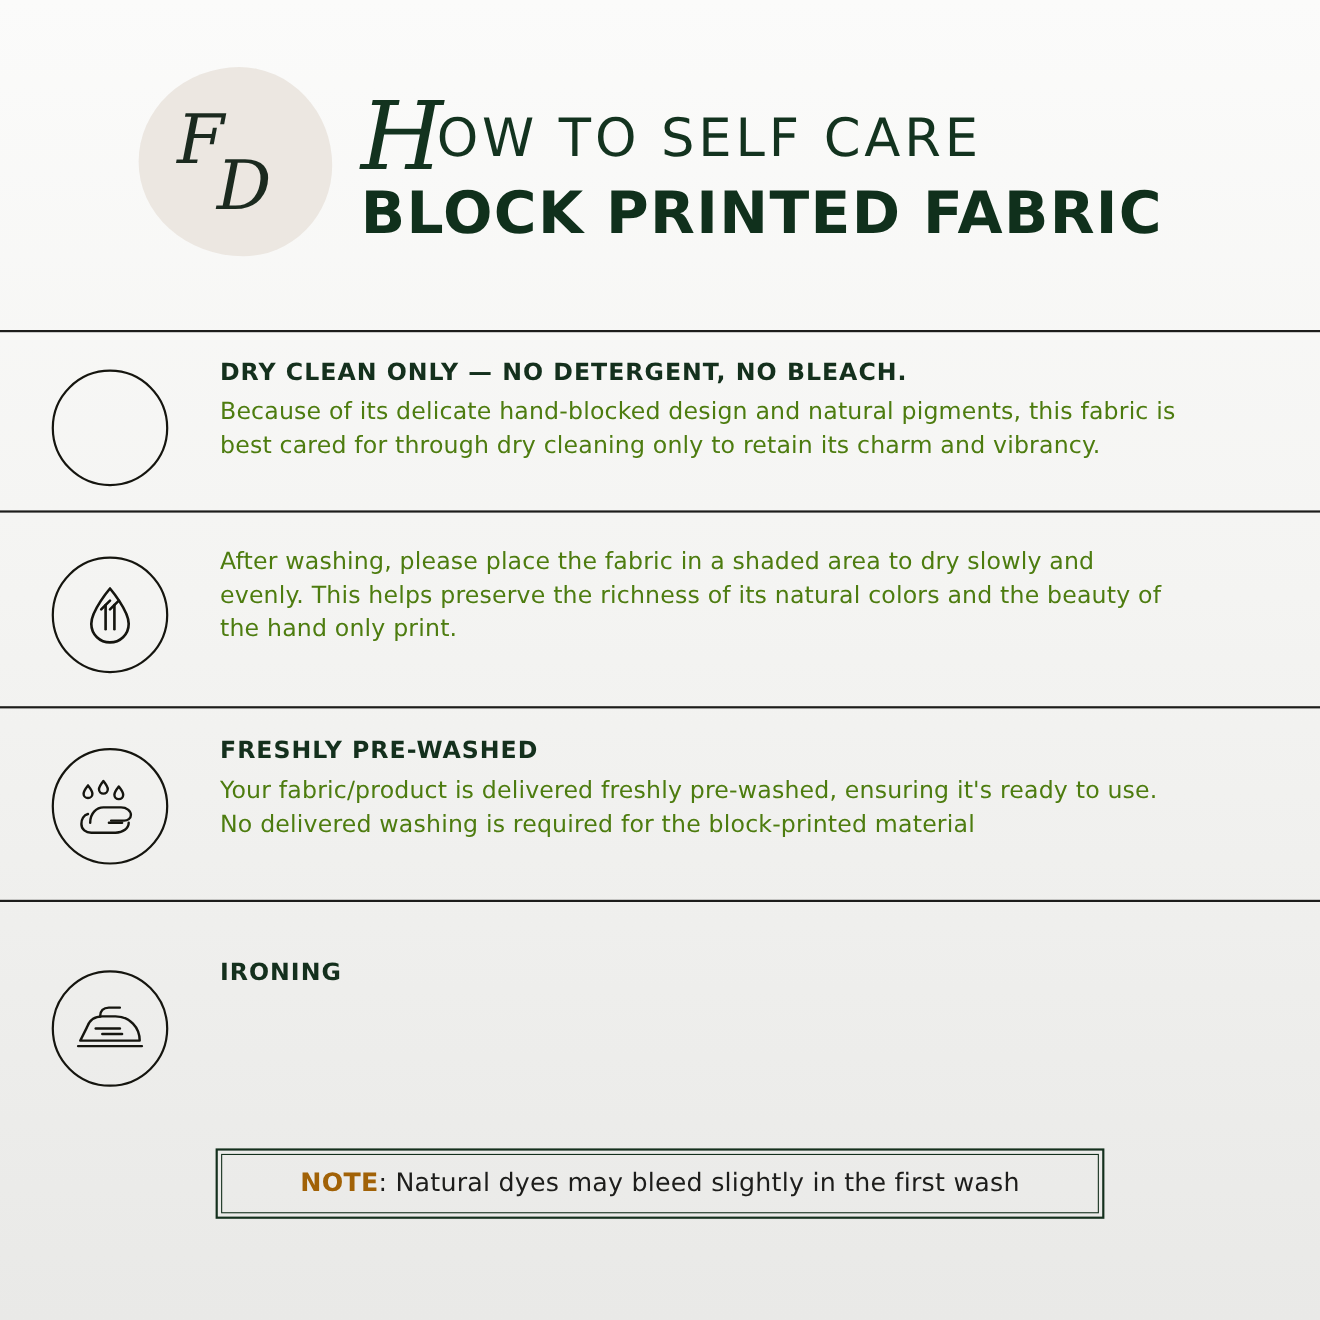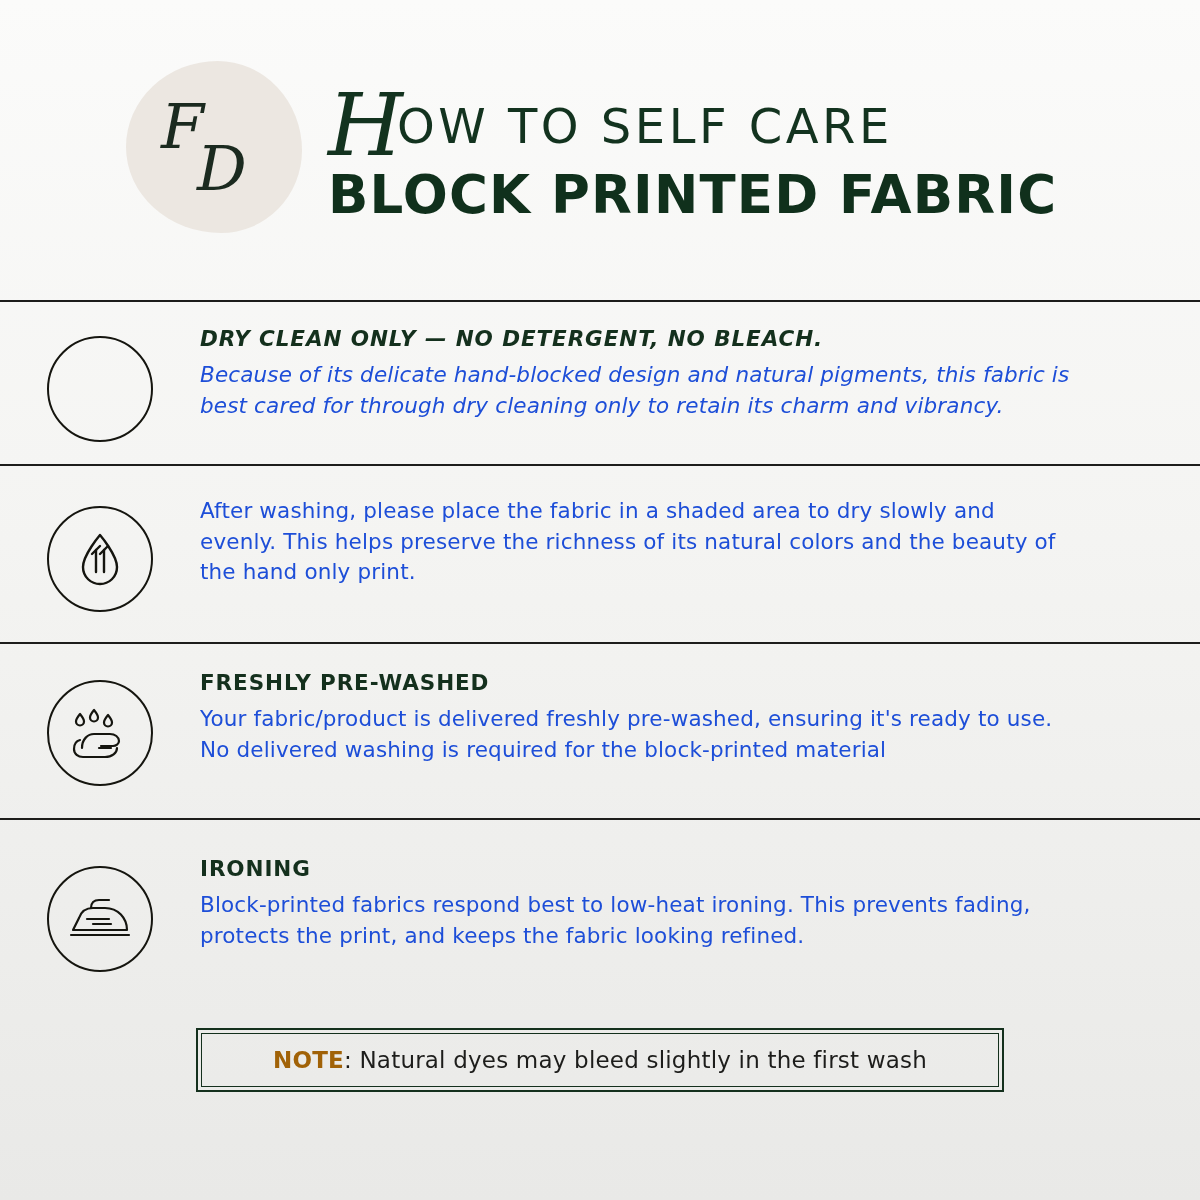--- a/index.html
+++ b/index.html
@@ -142,29 +142,29 @@
   .row-title {
     font-size: 21.5px;
     font-weight: bold;
     letter-spacing: 0.9px;
     color: #14301d;
     margin-bottom: 9px;
   }
   .row-body {
     font-size: 21.5px;
     line-height: 1.42;
-    color: #1d4ed8;
+    color: #4d7c0f;
     letter-spacing: 0.15px;
   }
 
   
-  .row-1 { padding-top: 24px; padding-bottom: 22px; font-style: italic; }
+  .row-1 { padding-top: 24px; padding-bottom: 22px; }
   .row-2 { padding-top: 30px; padding-bottom: 30px; }
   .row-3 { padding-bottom: 32px; }
-  .row-4 { padding-top: 36px; padding-bottom: 30px; }
+  .row-4 { padding-top: 52px; padding-bottom: 30px; }
 
   
   .note-wrap {
     display: flex;
     justify-content: center;
     margin-top: 26px;
   }
   .note-outer {
     border: 2px solid #14301d;
     padding: 3px;
@@ -267,21 +267,20 @@
             <path d="M8 38 h54 c0 -12 -9 -22 -22 -22 h-12 c-7 0 -12 4 -14 10 Z"></path>
             <path d="M26 16 c0 -5 3 -8 8 -8 h10"></path>
             <path d="M6 43 h58"></path>
             <path d="M22 27 h22"></path>
             <path d="M28 32 h18"></path>
           </svg>
         </div>
       </div>
       <div class="row-text">
         <div class="row-title">IRONING</div>
-        <div class="row-body">Block-printed fabrics respond best to low-heat ironing. This prevents fading, protects the print, and keeps the fabric looking refined.</div>
       </div>
     </div>
 
   </div>
 
   <div class="note-wrap">
     <div class="note-outer">
       <div class="note-inner">
         <b>NOTE</b><span>: Natural dyes may bleed slightly in the first wash</span>
       </div>

